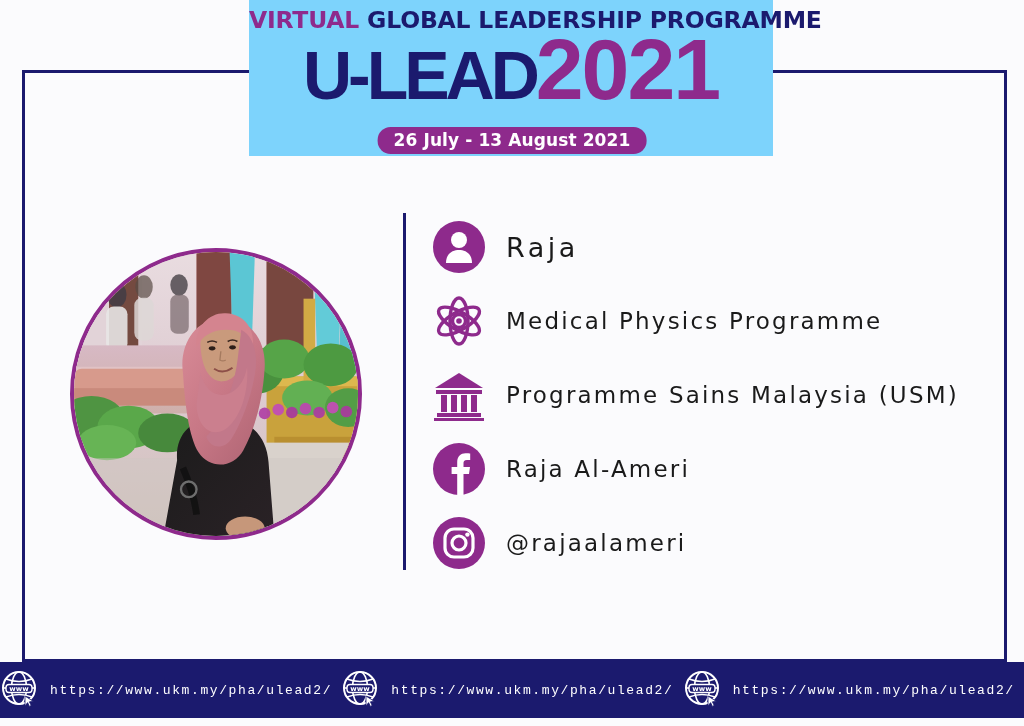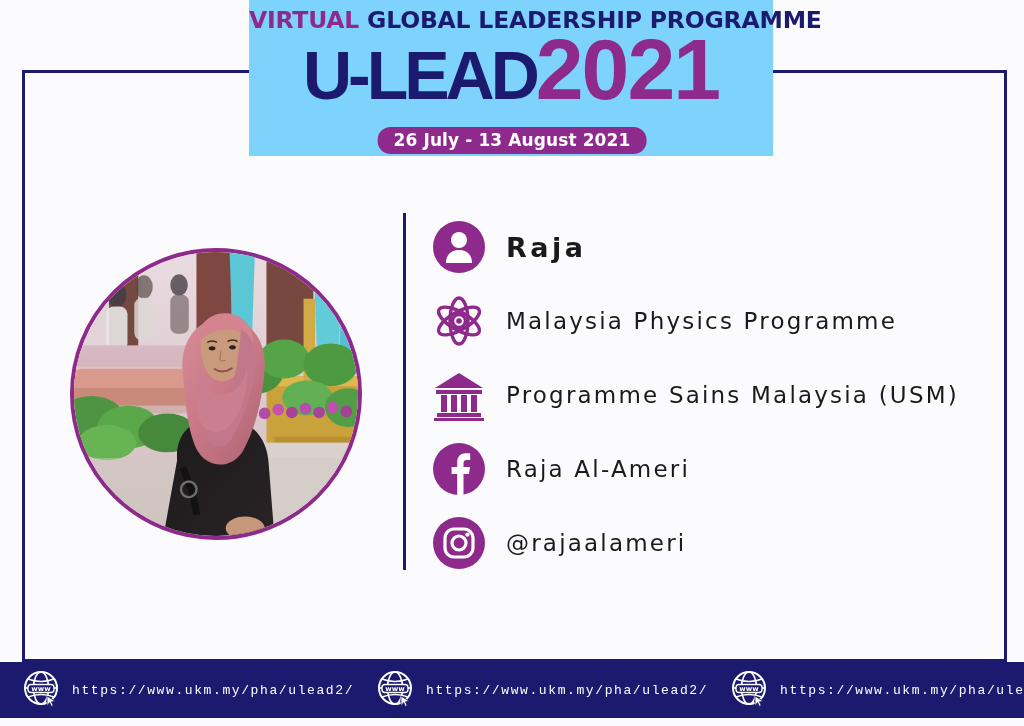--- a/index.html
+++ b/index.html
@@ -148,21 +148,21 @@
   }
   .info-text {
     margin-left: 18px;
     font-size: 23px;
     letter-spacing: 2.2px;
     color: #1a1a1a;
     font-family: "DejaVu Sans", "Liberation Sans", sans-serif;
     white-space: nowrap;
   }
   .info-text.name {
-    font-weight: bold;
+    font-weight: normal;
     font-size: 27px;
     letter-spacing: 3.5px;
   }
 
   
   .footer {
     position: absolute;
     left: 0;
     bottom: 8px;
     width: 1024px;
@@ -170,21 +170,20 @@
     background: #1b1a6e;
     display: flex;
     align-items: center;
     overflow: hidden;
   }
   .footer-item {
     display: flex;
     align-items: center;
     flex: 1 1 0;
     justify-content: flex-start;
-    padding-left: 22px;
   }
   .footer-url {
     color: #ffffff;
     font-size: 13px;
     letter-spacing: 1.6px;
     margin-left: 12px;
     font-family: Liberation Mono, monospace;
     white-space: nowrap;
   }
 </style>
@@ -330,21 +329,21 @@
         <svg width="52" height="52" viewBox="0 0 52 52">
           <g stroke="#8e2a8c" stroke-width="3.4" fill="none">
             <ellipse cx="26" cy="26" rx="9" ry="23"></ellipse>
             <ellipse cx="26" cy="26" rx="9" ry="23" transform="rotate(60 26 26)"></ellipse>
             <ellipse cx="26" cy="26" rx="9" ry="23" transform="rotate(120 26 26)"></ellipse>
             <circle cx="26" cy="26" r="6.5"></circle>
           </g>
           <circle cx="26" cy="26" r="2.8" fill="#8e2a8c"></circle>
         </svg>
       </span>
-      <span class="info-text">Malaysia Physics Programme</span>
+      <span class="info-text">Medical Physics Programme</span>
     </div>
 
     <div class="info-row">
       <span class="info-icon">
         <svg width="52" height="52" viewBox="0 0 52 52">
           <g fill="#8e2a8c">
             <path d="M26 4 L50 19 L2 19 Z"></path>
             <rect x="3" y="21" width="46" height="4"></rect>
             <rect x="8" y="26" width="6" height="17"></rect>
             <rect x="18" y="26" width="6" height="17"></rect>

